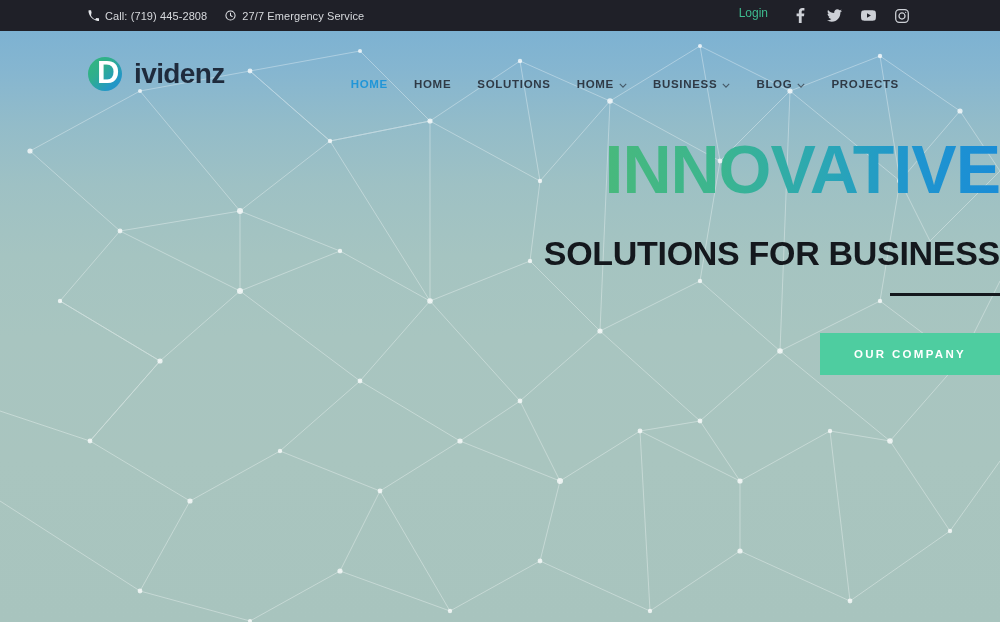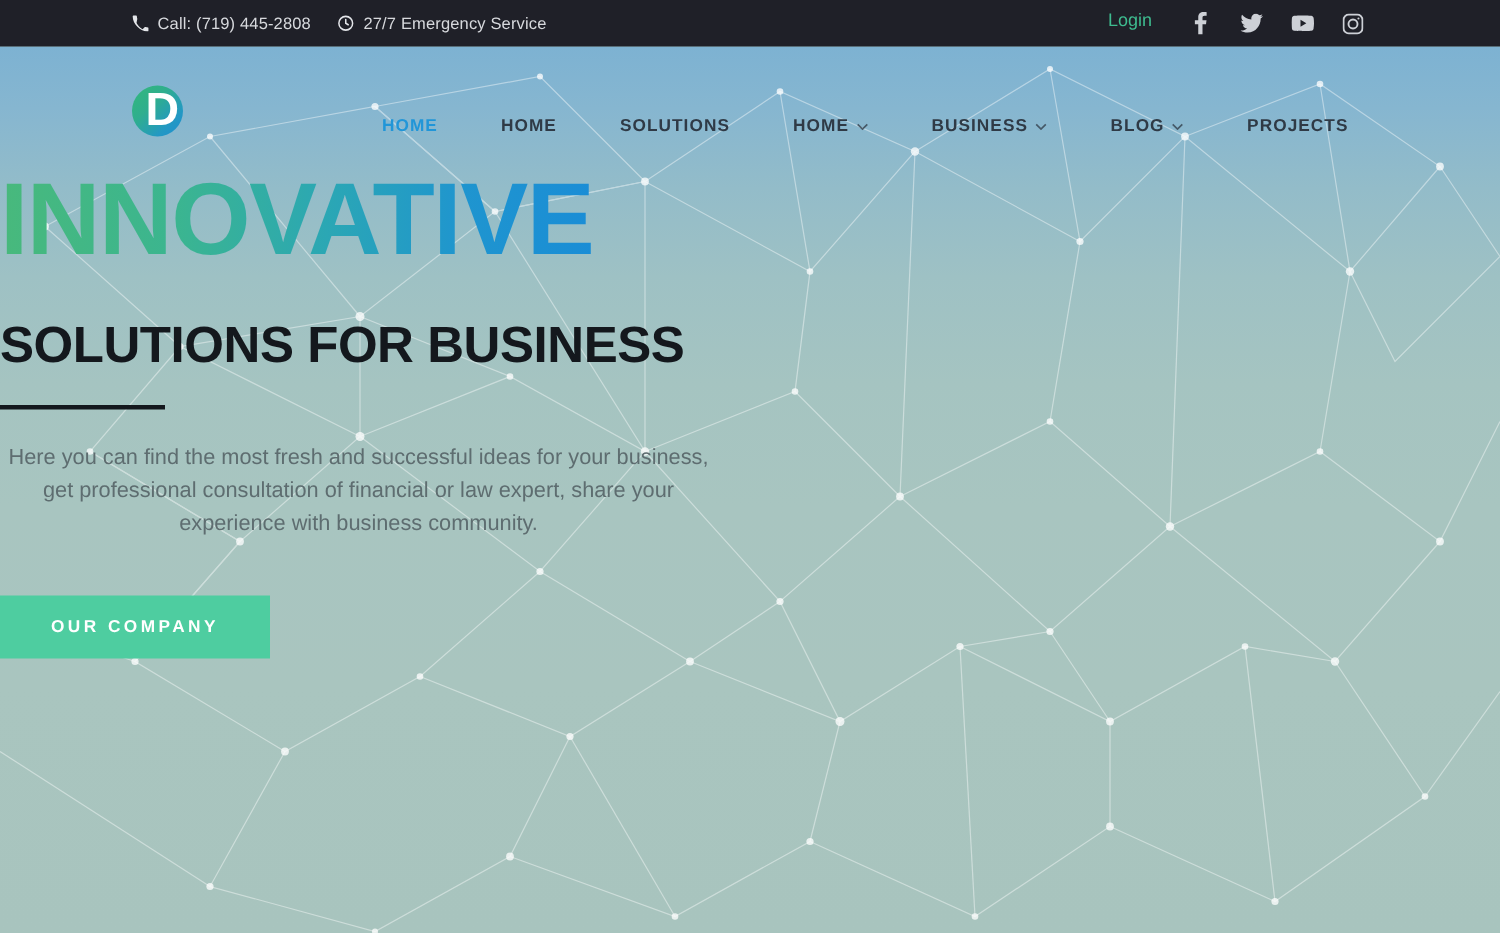--- a/index.html
+++ b/index.html
@@ -51,34 +51,34 @@
   }
   .logo-d{
     position:absolute; left:9px; top:-1px;
     font-size:31px; font-weight:bold; color:#ffffff; line-height:34px;
     font-family:"Liberation Sans", sans-serif; letter-spacing:-1px;
   }
   .logo-rest{
     margin-left:12px; font-size:28px; font-weight:bold; color:#1f2b3c;
     letter-spacing:-.6px; line-height:34px;
   }
-  .nav{ margin-left:auto; margin-right:88px; display:flex; align-items:flex-start; gap:16px;margin-top:20px; }
+  .nav{ margin-left:auto; margin-right:88px; display:flex; align-items:flex-start; gap:0;margin-top:20px; }
   .nav-item{
     display:flex; align-items:center; gap:5px;
     font-size:11.5px; font-weight:bold; letter-spacing:.7px;
     color:#2f3a46; text-decoration:none; padding:0 13px; cursor:pointer;
   }
   .nav-item.active{ color:#2196d8; }
   .chev{ display:block; opacity:.75; }
 
   
   .hero-content{
     position:absolute; top:0; left:0; right:0; bottom:0;
-    display:flex; flex-direction:column; align-items:flex-start;
-    padding-top:81px; z-index:10;
+    display:flex; flex-direction:column; align-items:flex-end;
+    padding-top:104px; z-index:10;
   }
   .headline{
     font-size:68px; font-weight:bold; letter-spacing:-1px; line-height:1;
     background:linear-gradient(90deg,#48b97c 0%,#3bb590 30%,#2ba7b4 55%,#1f95cf 78%,#1a8dd6 100%);
     -webkit-background-clip:text; background-clip:text;
     -webkit-text-fill-color:transparent; color:transparent;
   }
   .subhead{
     margin-top:32px; font-size:34px; font-weight:bold; color:#14181d;
     letter-spacing:-.3px; line-height:1.1;
@@ -254,20 +254,21 @@
         <circle cx="950" cy="500" r="2.2"></circle>
     </g>
   </svg>
 
   <div class="header">
 
     <div class="logo">
       <span class="logo-circle">
         <span class="logo-d">D</span>
       </span>
+      <span class="logo-rest">ividenz</span>
     </div>
 
     <nav class="nav">
 
       <a class="nav-item active" href="#">
         <span>HOME</span>
       </a>
 
       <a class="nav-item" href="#">
         <span>HOME</span>
@@ -308,17 +309,16 @@
         <span>PROJECTS</span>
       </a>
 
     </nav>
   </div>
 
   <div class="hero-content">
     <h1 class="headline">INNOVATIVE</h1>
     <h2 class="subhead">SOLUTIONS FOR BUSINESS</h2>
     <div class="divider"></div>
-    <p class="lead">Here you can find the most fresh and successful ideas for your business, get professional consultation of financial or law expert, share your experience with business community.</p>
     <button class="cta">OUR COMPANY</button>
   </div>
 
 </div>
 
 </body></html>

